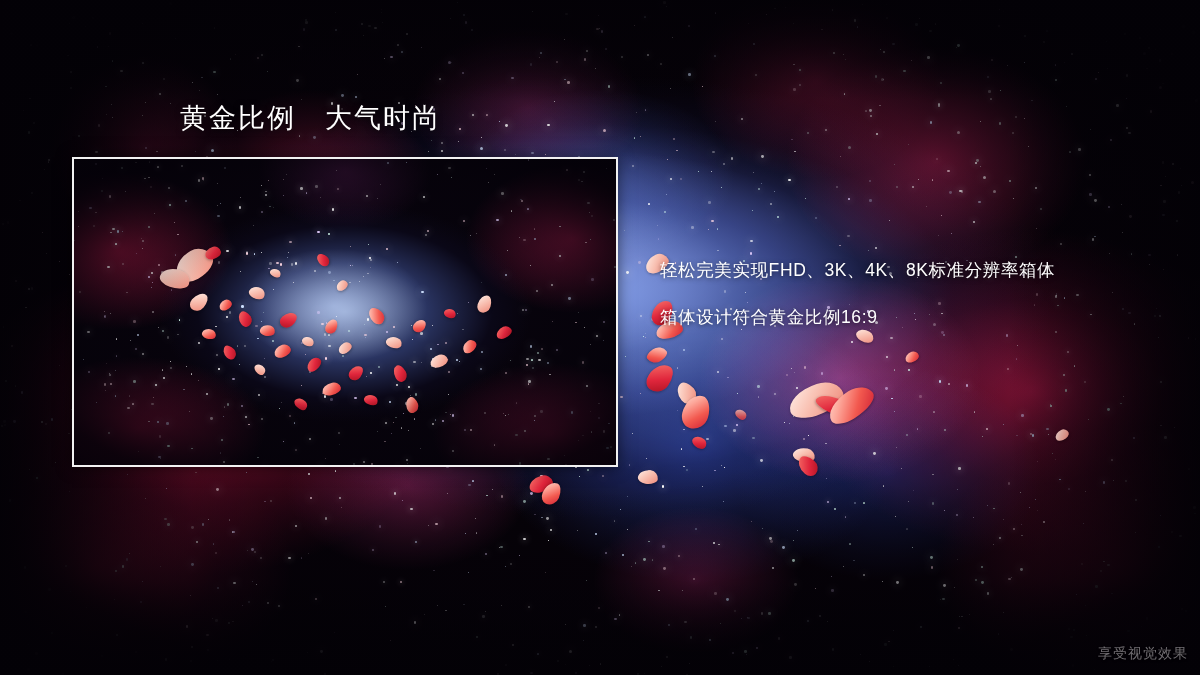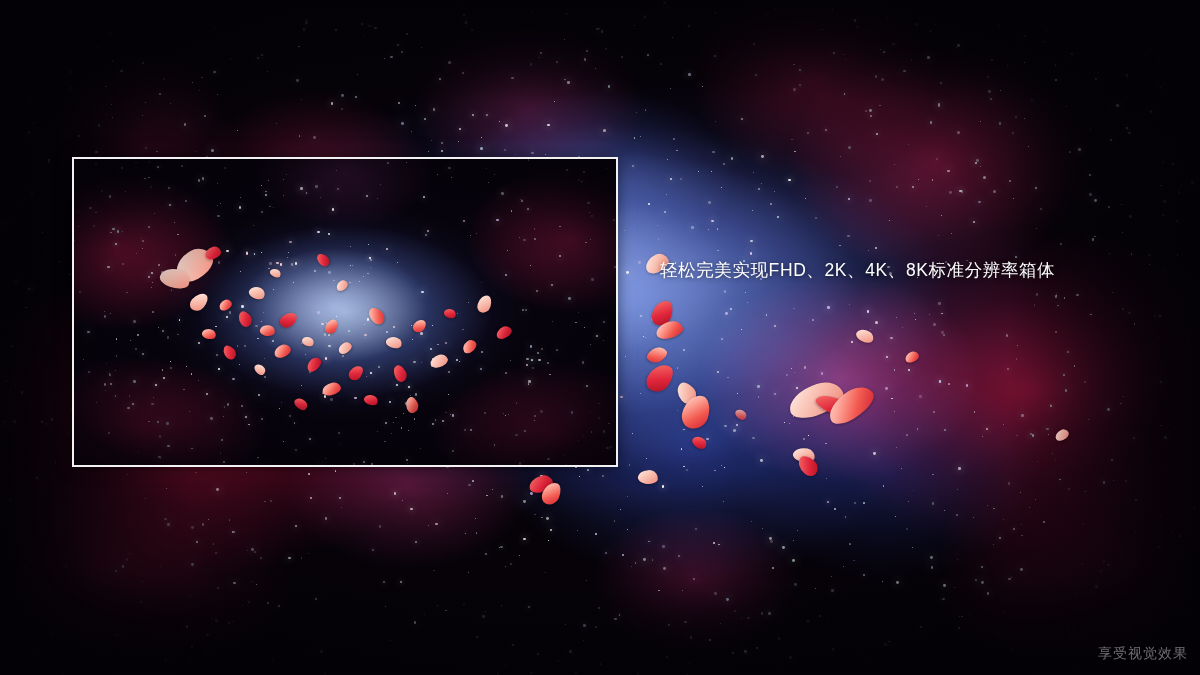--- a/index.html
+++ b/index.html
@@ -1273,20 +1273,21 @@
       <span class="petal pale" style="left:856px;top:330px;width:18px;height:12px;transform:rotate(30deg);opacity:1;"></span>
       <span class="petal" style="left:905px;top:352px;width:14px;height:10px;transform:rotate(-20deg);opacity:1;"></span>
       <span class="petal deep" style="left:692px;top:437px;width:15px;height:11px;transform:rotate(40deg);opacity:1;"></span>
       <span class="petal deep" style="left:529px;top:476px;width:24px;height:16px;transform:rotate(-15deg);opacity:1;"></span>
       <span class="petal" style="left:543px;top:482px;width:17px;height:23px;transform:rotate(22deg);opacity:1;"></span>
       <span class="petal pale" style="left:638px;top:470px;width:20px;height:14px;transform:rotate(8deg);opacity:1;"></span>
       <span class="petal pale" style="left:1055px;top:430px;width:14px;height:10px;transform:rotate(-25deg);opacity:0.85;"></span>
       <span class="petal" style="left:735px;top:410px;width:12px;height:9px;transform:rotate(45deg);opacity:0.8;"></span>
     </div>
 
+  <div id="title">黄金比例　大气时尚</div>
 
   <div id="frame">
     <div class="panel-img"></div>
     <div class="stars" id="panel-stars">
         <i style="left:68.4px;top:193.8px;width:1.9px;height:1.9px;background:#ffffff;opacity:0.61;box-shadow:0 0 5.6px #ffffff;"></i>
         <i style="left:178.5px;top:66.0px;width:0.8px;height:0.8px;background:#ffffff;opacity:0.36;"></i>
         <i style="left:262.0px;top:157.0px;width:0.8px;height:0.8px;background:#ffffff;opacity:0.94;"></i>
         <i style="left:96.5px;top:130.2px;width:1.9px;height:1.9px;background:#e6d0ff;opacity:0.32;box-shadow:0 0 5.8px #e6d0ff;"></i>
         <i style="left:123.6px;top:182.9px;width:2.3px;height:2.3px;background:#ffffff;opacity:0.77;box-shadow:0 0 6.8px #ffffff;"></i>
         <i style="left:33.8px;top:272.6px;width:2.3px;height:2.3px;background:#ffffff;opacity:0.81;box-shadow:0 0 6.8px #ffffff;"></i>
@@ -1735,17 +1736,18 @@
         <span class="petal pale" style="left:262px;top:122px;width:12px;height:9px;transform:rotate(-30deg);opacity:1;"></span>
         <span class="petal deep" style="left:290px;top:236px;width:14px;height:10px;transform:rotate(24deg);opacity:1;"></span>
         <span class="petal" style="left:332px;top:238px;width:12px;height:16px;transform:rotate(-20deg);opacity:1;"></span>
         <span class="petal pale" style="left:196px;top:110px;width:11px;height:8px;transform:rotate(34deg);opacity:1;"></span>
         <span class="petal deep" style="left:244px;top:94px;width:10px;height:14px;transform:rotate(-52deg);opacity:1;"></span>
       </div>
     <div class="panel-vig"></div>
   </div>
 
   <div id="body-text">
-    <div class="line">轻松完美实现FHD、2K、4K、8K标准分辨率箱体</div>
+    <div class="line">轻松完美实现FHD、3K、4K、8K标准分辨率箱体</div>
+    <div class="line">箱体设计符合黄金比例16:9</div>
   </div>
 
   <div id="watermark">享受视觉效果</div>
 </div>
 
 </body></html>

